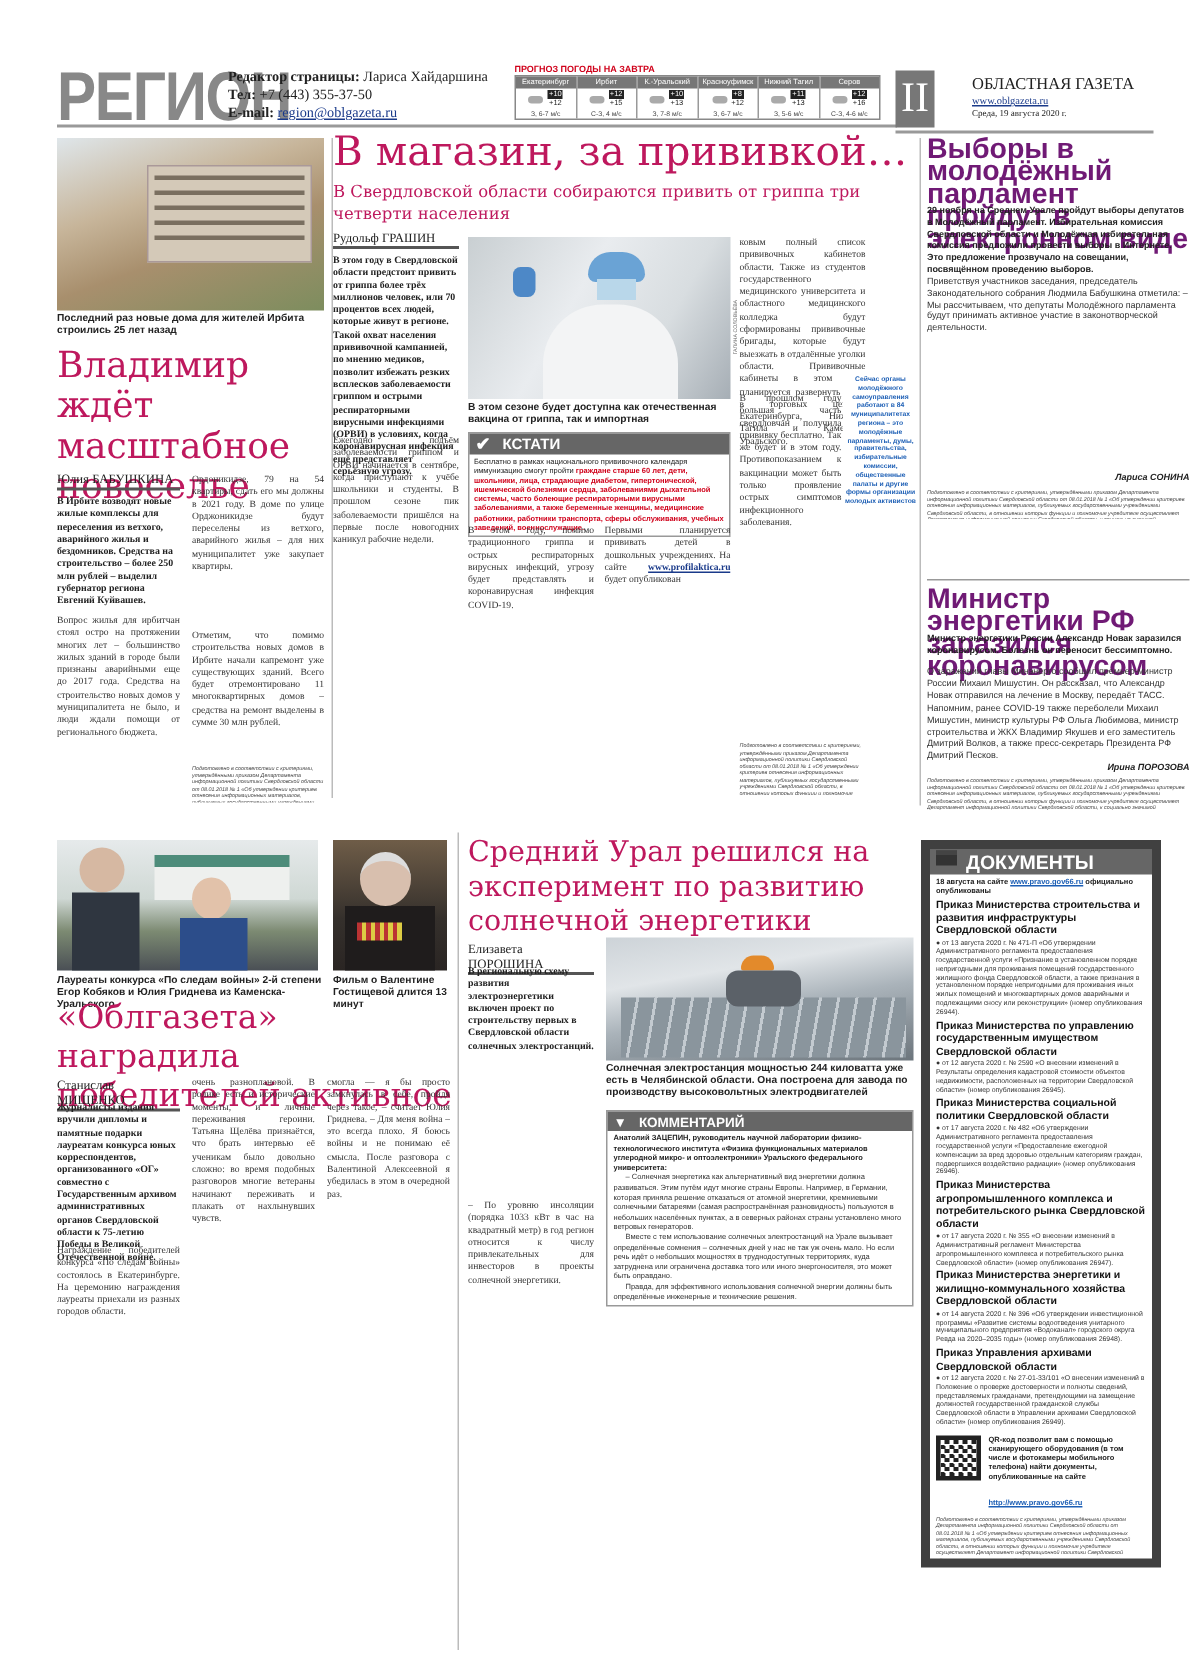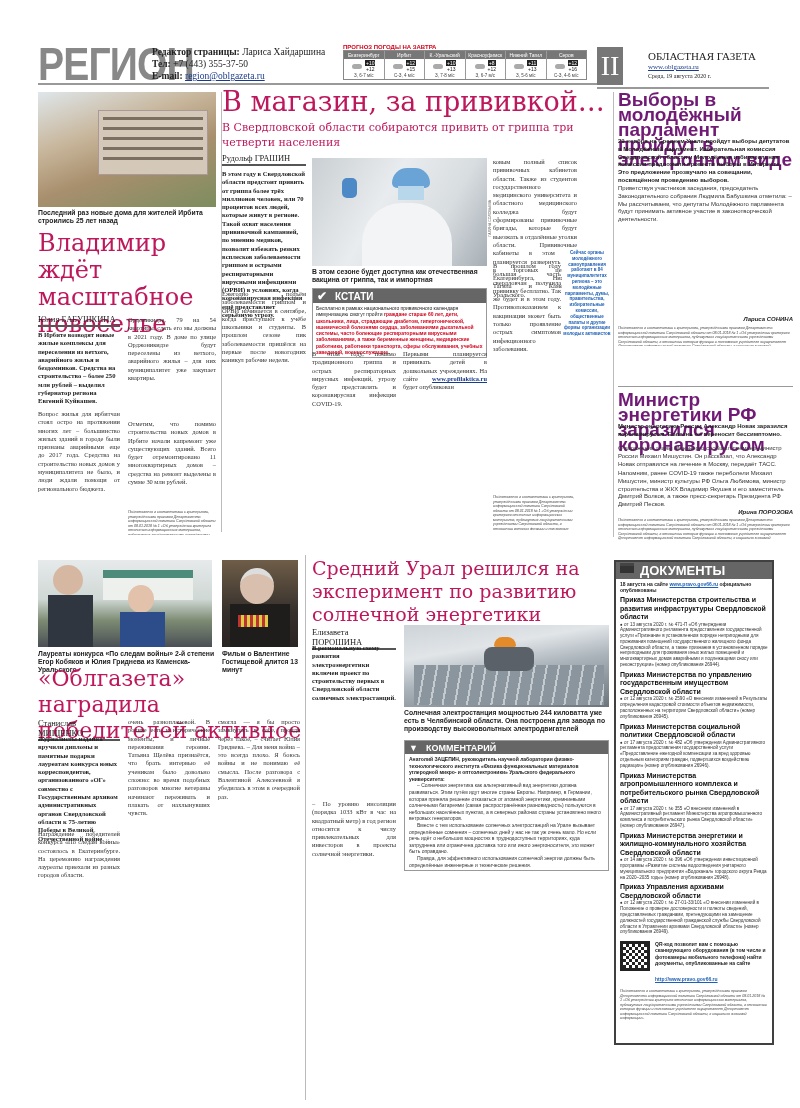--- a/index.html
+++ b/index.html
@@ -240,21 +240,21 @@
     <span>КОММЕНТАРИЙ</span>
   </div>
   <div style="padding:2px 4px">
     <div class="rlead" style="font-size:5px;line-height:6.6px">Анатолий ЗАЦЕПИН, руководитель научной лаборатории физико-технологического института «Физика функциональных материалов углеродной микро- и оптоэлектроники» Уральского федерального университета:</div>
     <div class="rtxt" style="font-size:5px;line-height:6.6px;text-indent:8px">– Солнечная энергетика как альтернативный вид энергетики должна развиваться. Этим путём идут многие страны Европы. Например, в Германии, которая приняла решение отказаться от атомной энергетики, кремниевыми солнечными батареями (самая распространённая разновидность) пользуются в небольших населённых пунктах, а в северных районах страны установлено много ветровых генераторов.</div>
     <div class="rtxt" style="font-size:5px;line-height:6.6px;text-indent:8px">Вместе с тем использование солнечных электростанций на Урале вызывает определённые сомнения – солнечных дней у нас не так уж очень мало. Но если речь идёт о небольших мощностях в труднодоступных территориях, куда затруднена или ограничена доставка того или иного энергоносителя, это может быть оправдано.</div>
     <div class="rtxt" style="font-size:5px;line-height:6.6px;text-indent:8px">Правда, для эффективного использования солнечной энергии должны быть определённые инженерные и технические решения.</div>
   </div>
 </div>
 
-<div class="abs" style="left:614px;top:560px;width:160px;height:485px;border:2px solid #404040;overflow:hidden">
+<div class="abs" style="left:614px;top:560px;width:160px;height:485px;border:6px solid #404040;overflow:hidden">
   <div class="box-head" style="height:17px;font-size:13px;padding-left:24px">
     <span>ДОКУМЕНТЫ</span>
   </div>
   <div class="abs" style="left:4px;top:1px;width:14px;height:10px;background:#333;border-top:3px solid #444"></div>
   <div style="padding:2px 4px">
     <div style="font-family:'Liberation Sans',sans-serif;font-weight:bold;font-size:5px">
       <span>18 августа на сайте</span>
       <a class="blue" style="text-decoration:underline">www.pravo.gov66.ru</a>
       <span>официально опубликованы</span>
     </div>

